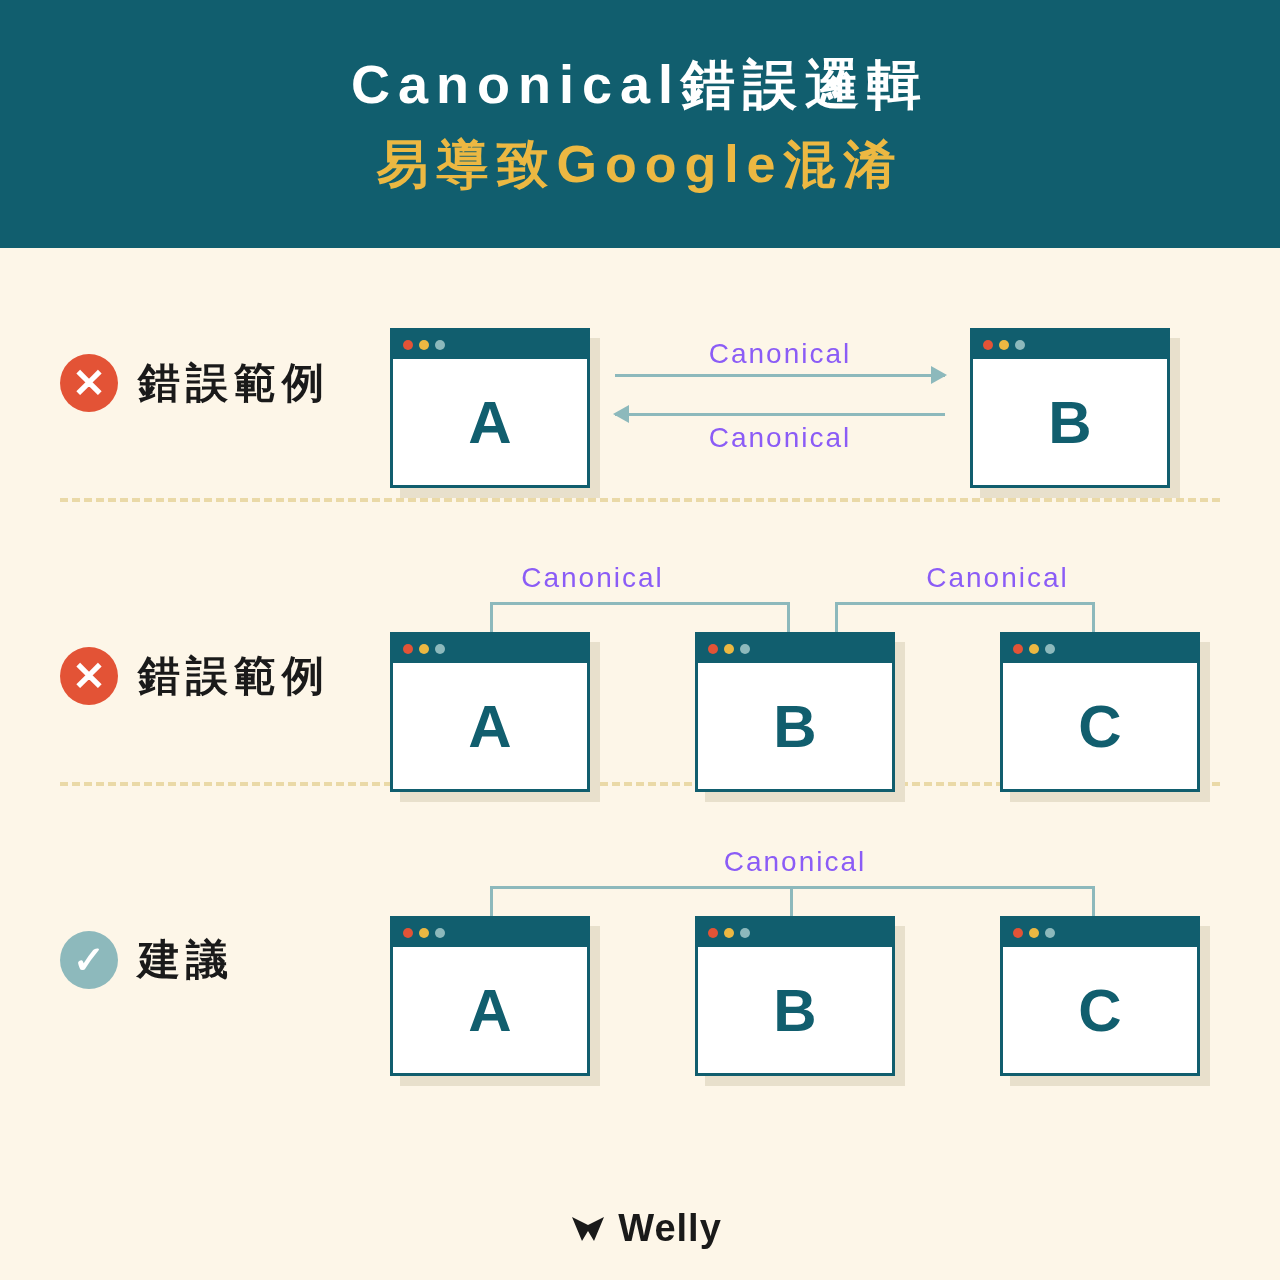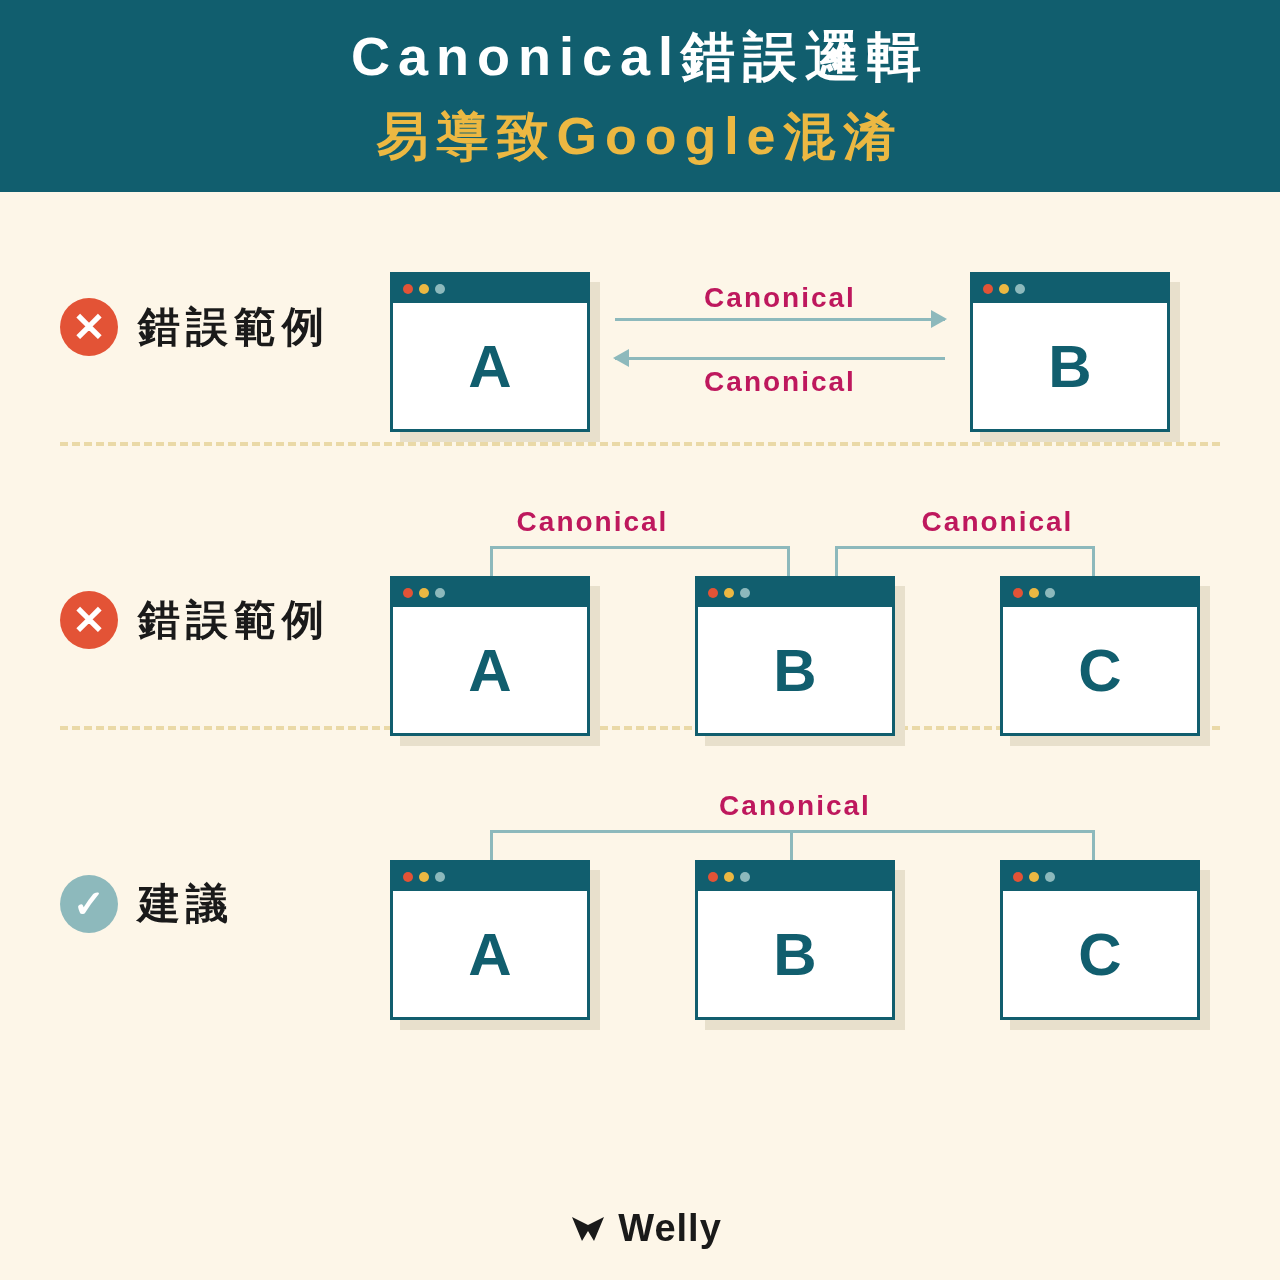--- a/index.html
+++ b/index.html
@@ -5,21 +5,21 @@
 * { margin: 0; padding: 0; box-sizing: border-box; }
 body {
   width: 1280px;
   height: 1280px;
   background: #fdf6e8;
   font-family: -apple-system, "Segoe UI", "Microsoft JhengHei", sans-serif;
   position: relative;
 }
 .header {
   background: #115e6e;
-  height: 192px;
+  height: 248px;
   display: flex;
   flex-direction: column;
   justify-content: center;
   align-items: center;
   letter-spacing: 8px;
 }
 .title-line1 {
   color: #ffffff;
   font-size: 54px;
   font-weight: 700;
@@ -121,23 +121,23 @@
   left: 220px;
   top: 30px;
   width: 320px;
 }
 .arrow-row {
   position: relative;
   height: 55px;
 }
 .arrow-label {
   text-align: center;
-  color: #be185d;
+  color: #8b5cf6;
   font-size: 28px;
-  font-weight: 700;
+  font-weight: 400;
   letter-spacing: 2px;
 }
 .arrow-line {
   position: relative;
   height: 3px;
   background: #8db9bc;
   margin-top: 4px;
 }
 .arrow-line::after {
   content: '';

